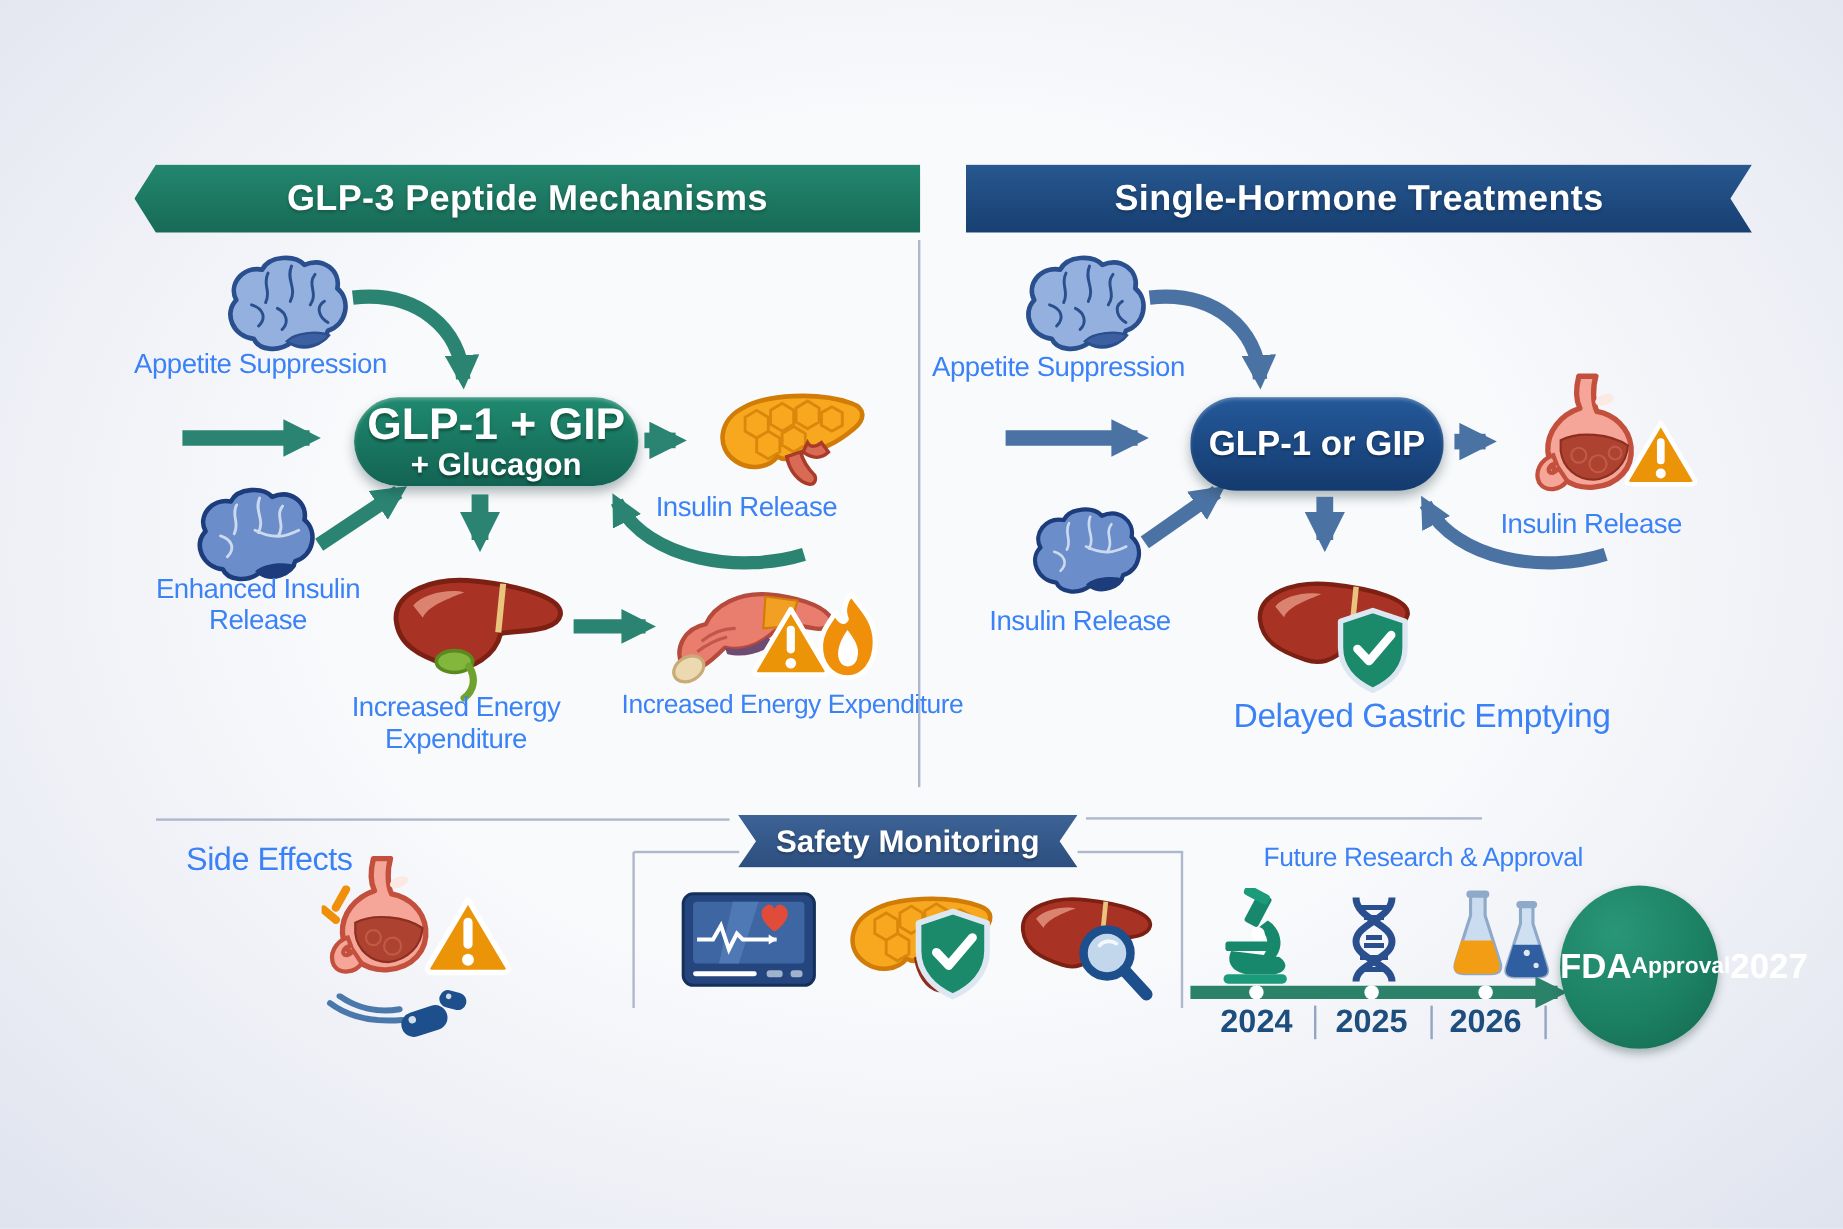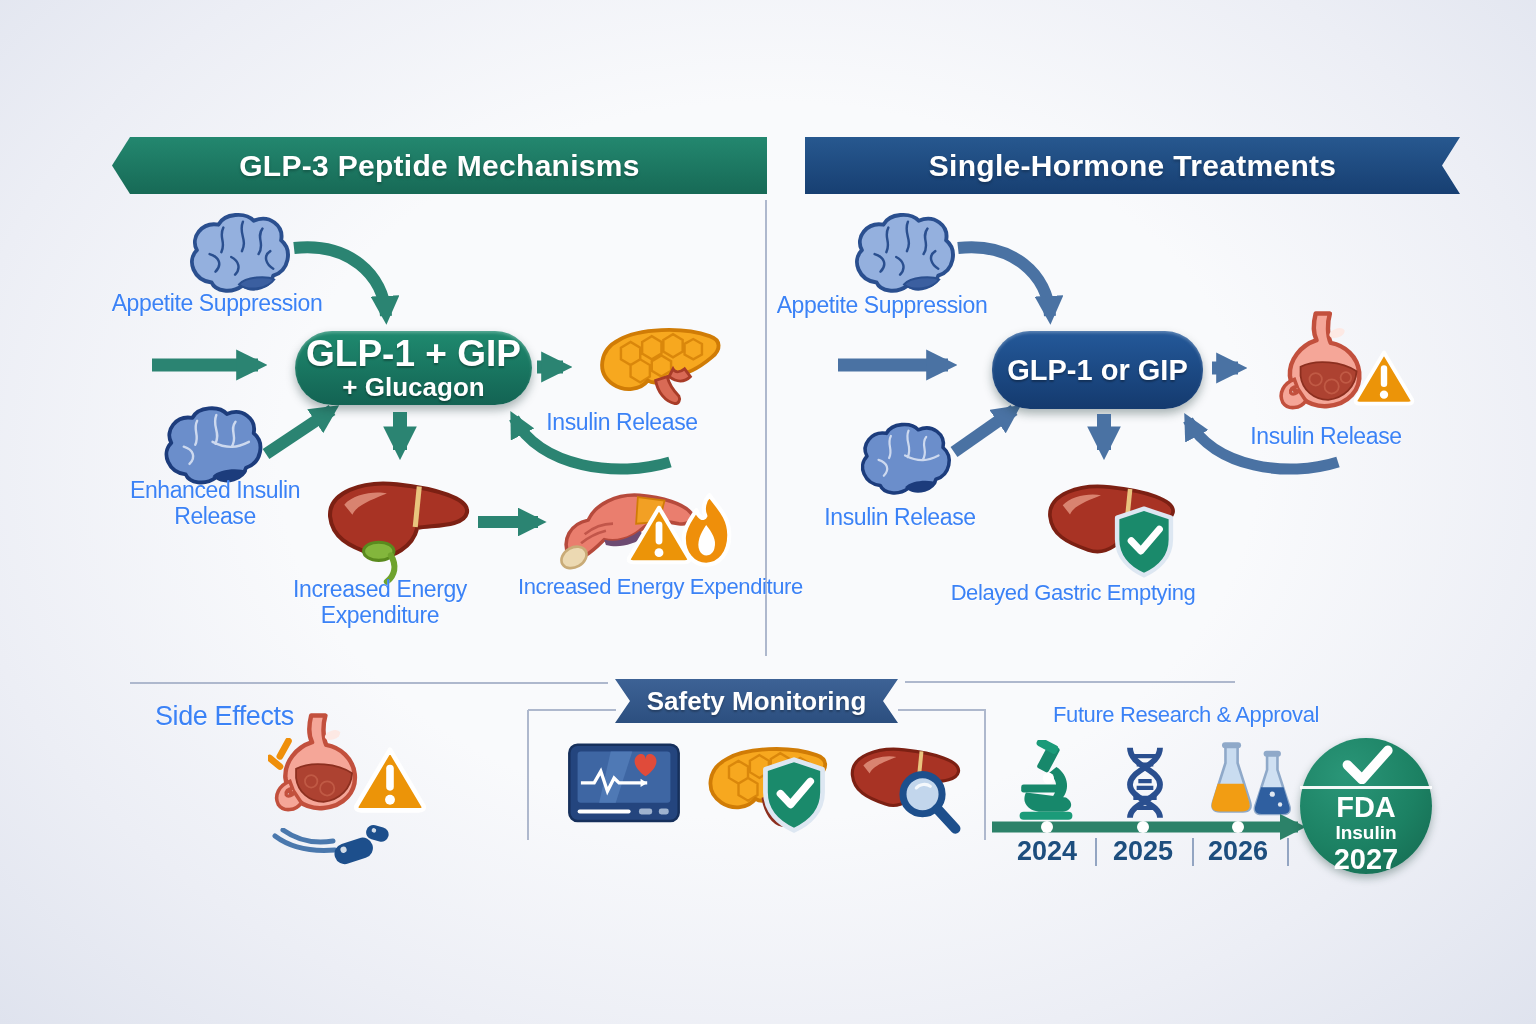--- a/index.html
+++ b/index.html
@@ -43,21 +43,21 @@
   .nowrap{white-space:nowrap;}
   .title-lbl{font-size:27px;}
   .arrow{position:absolute;overflow:visible;}
   .icon{position:absolute;}
   .frame{position:absolute;background:#aeb8cd;}
   .year{position:absolute;width:96px;text-align:center;font-weight:bold;font-size:27px;color:#1d4e7e;}
   .ytick{position:absolute;width:2px;height:28px;background:#93a5c2;}
   .fda-badge{
     position:absolute;border-radius:50%;
     background:radial-gradient(circle at 35% 28%, #2a9678 0%, #1c8163 55%, #14674e 100%);
-    display:flex;flex-direction:column;align-items:center;color:#fff;font-weight:bold;
+    display:flex;flex-direction:row;align-items:center;color:#fff;font-weight:bold;
     box-shadow:0 4px 8px rgba(20,60,50,.35);z-index:3;text-align:right;
   }
   .fda-line{width:100%;height:3px;background:rgba(255,255,255,.95);margin:2px 0 3px 0;}
   .fda-t1{font-size:29px;line-height:1.05;}
   .fda-t2{font-size:19px;line-height:1.1;}
   .fda-t3{font-size:29px;line-height:1.05;}
 </style>
 </head>
 <body>
 
@@ -225,21 +225,21 @@
 
 <svg class="icon" style="left:1040px;top:478px;width:142px;height:102px;" viewBox="0 0 150 112">
   <path d="M8,42 C6,18 40,6 74,10 C112,14 146,24 143,38 C140,52 110,50 94,53 C90,70 70,86 50,79 C26,71 10,62 8,42 Z" fill="#a83324" stroke="#7c2013" stroke-width="4" stroke-linejoin="round"></path>
   <path d="M96,12 L92,52" stroke="#e9c47e" stroke-width="5"></path>
   <path d="M22,30 C30,20 52,16 64,19 C52,24 34,30 30,40 Z" fill="#e2927e" opacity=".85"></path>
 </svg>
 <svg class="icon" style="left:1112px;top:505px;width:64px;height:74px;z-index:2;" viewBox="0 0 100 112">
   <path d="M50,4 L92,18 V52 C92,80 72,98 50,108 C28,98 8,80 8,52 V18 Z" fill="#1a8a6b" stroke="#dde7f2" stroke-width="7" stroke-linejoin="round"></path>
   <path d="M30,54 L45,70 L74,36" fill="none" stroke="#fff" stroke-width="11" stroke-linecap="round" stroke-linejoin="round"></path>
 </svg>
-<div class="lbl nowrap" style="left:948px;top:581px;width:250px;font-size:22px;">Delayed Gastric Emptying</div>
+<div class="lbl nowrap" style="left:1028px;top:581px;width:250px;font-size:28px;">Delayed Gastric Emptying</div>
 
 <div class="frame" style="left:130px;top:682px;width:478px;height:2px;"></div>
 <div class="frame" style="left:905px;top:681px;width:330px;height:2px;"></div>
 <div class="frame" style="left:528px;top:709px;width:88px;height:2px;"></div>
 <div class="frame" style="left:898px;top:709px;width:88px;height:2px;"></div>
 <div class="frame" style="left:527px;top:710px;width:2px;height:130px;"></div>
 <div class="frame" style="left:984px;top:710px;width:2px;height:130px;"></div>
 
 <div class="lbl title-lbl nowrap" style="left:155px;top:701px;width:240px;text-align:left;">Side Effects</div>
 <svg class="icon" style="left:262px;top:712px;width:125px;height:120px;" viewBox="0 0 130 135">
@@ -350,15 +350,15 @@
 <div class="ytick" style="left:1095px;top:838px;"></div>
 <div class="ytick" style="left:1192px;top:838px;"></div>
 <div class="ytick" style="left:1287px;top:838px;"></div>
 
 <div class="fda-badge" style="left:1300px;top:738px;width:132px;height:136px;">
   <svg style="margin-top:6px;" width="62" height="42" viewBox="0 0 70 50">
     <path d="M12,26 L30,44 L62,8" fill="none" stroke="#fff" stroke-width="12" stroke-linecap="round" stroke-linejoin="round"></path>
   </svg>
   <div class="fda-line"></div>
   <div class="fda-t1">FDA</div>
-  <div class="fda-t2">Insulin</div>
+  <div class="fda-t2">Approval</div>
   <div class="fda-t3">2027</div>
 </div>
 
 </body></html>

